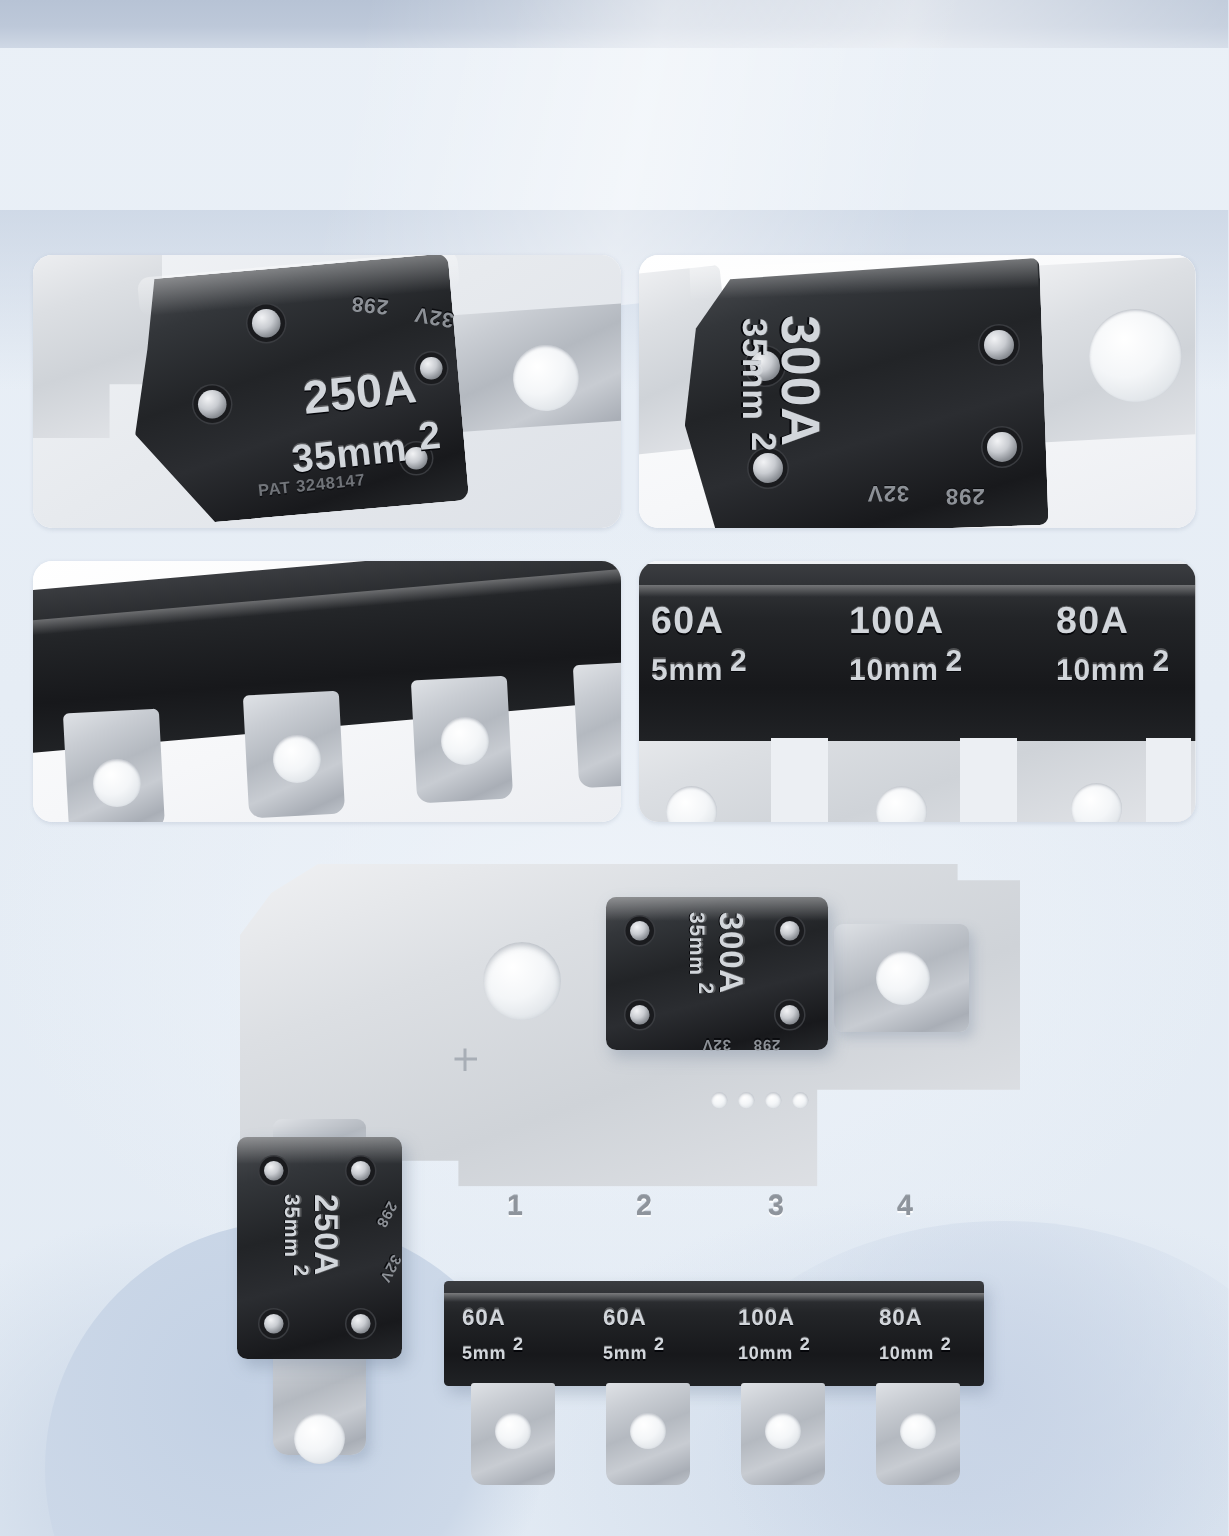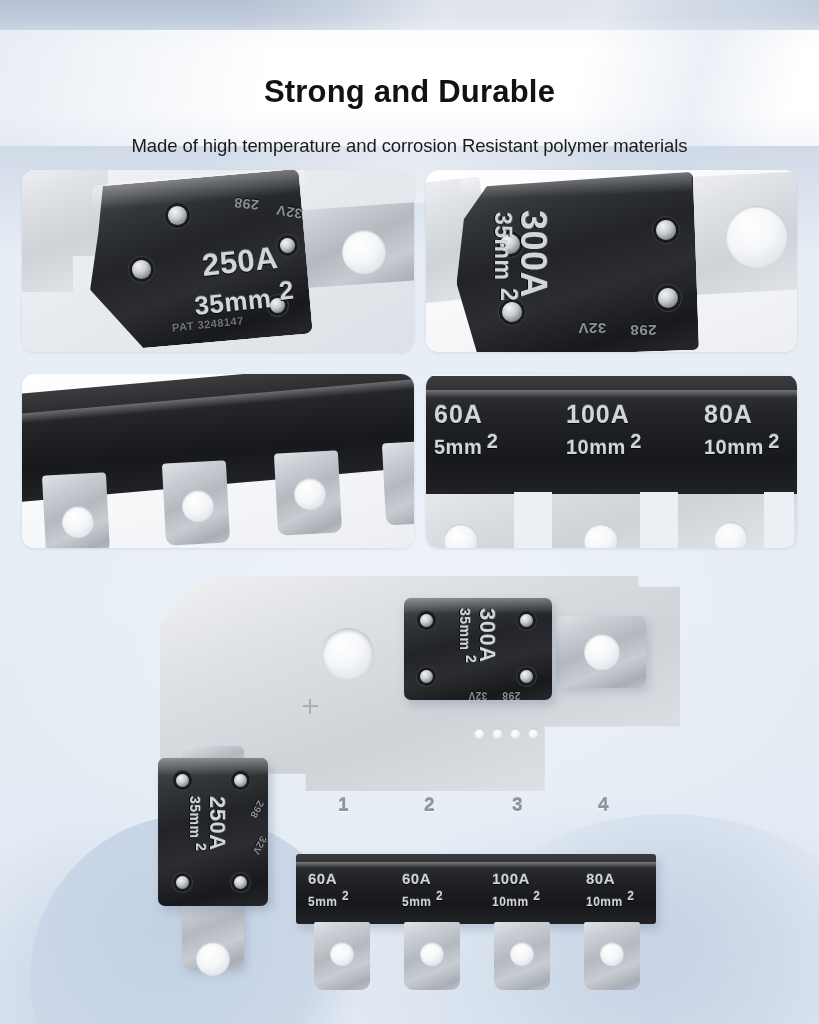--- a/index.html
+++ b/index.html
@@ -88,24 +88,20 @@
 
 <div class="stage">
 
   <div class="bg-base"></div>
   <div class="bg-blob-a"></div>
   <div class="bg-blob-b"></div>
   <div class="bg-sheen"></div>
   <div class="bg-top-band"></div>
   <div class="bg-diag"></div>
 
-  <div class="header-band">
-    <div class="h-title">Strong and Durable</div>
-    <div class="h-sub">Made of high temperature and corrosion Resistant polymer materials</div>
-  </div>
 
   <div class="panel" style="left:22px;top:170px;width:392px;height:182px;">
     <div class="ph ph-grey">
 
       <div class="metal-lt" style="position:absolute;left:-6px;top:-6px;width:92px;height:128px;
            clip-path:polygon(0 0,100% 0,100% 72%,62% 72%,62% 100%,0 100%);"></div>
 
       <div class="metal" style="position:absolute;left:250px;top:36px;width:180px;height:78px;border-radius:6px;
            transform:rotate(-4deg);"></div>
       <div class="hole" style="left:320px;top:60px;width:44px;height:44px;transform:rotate(-4deg);"></div>

